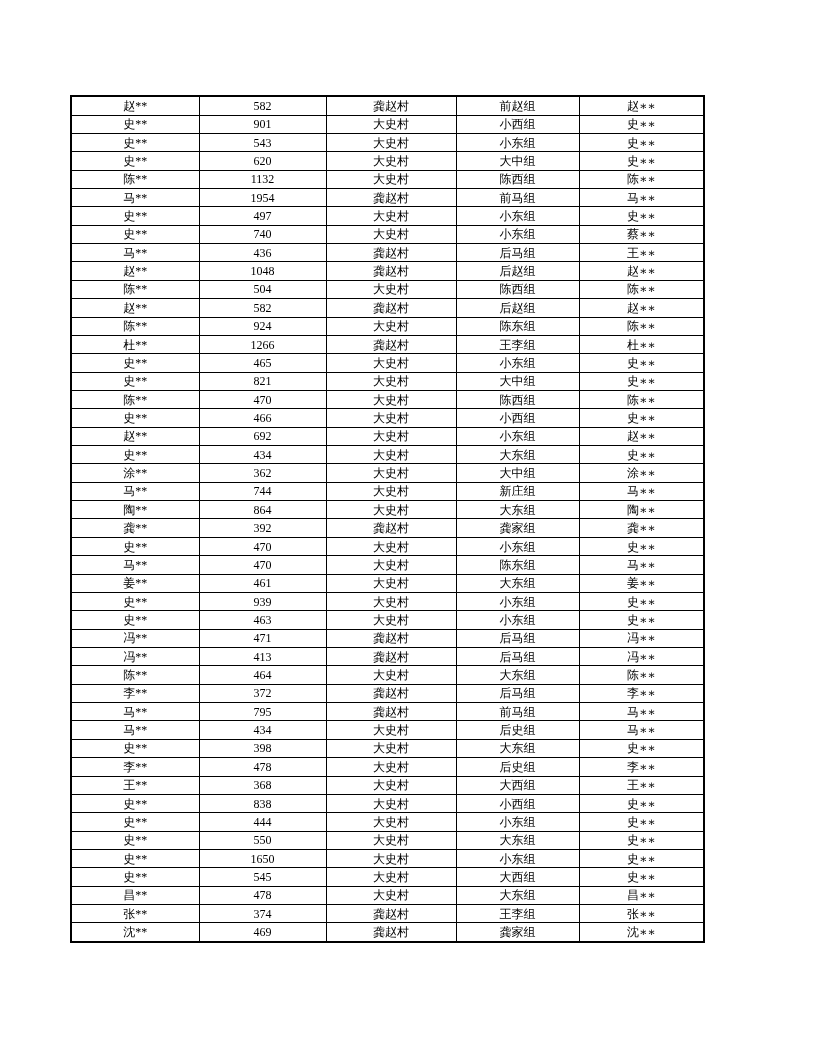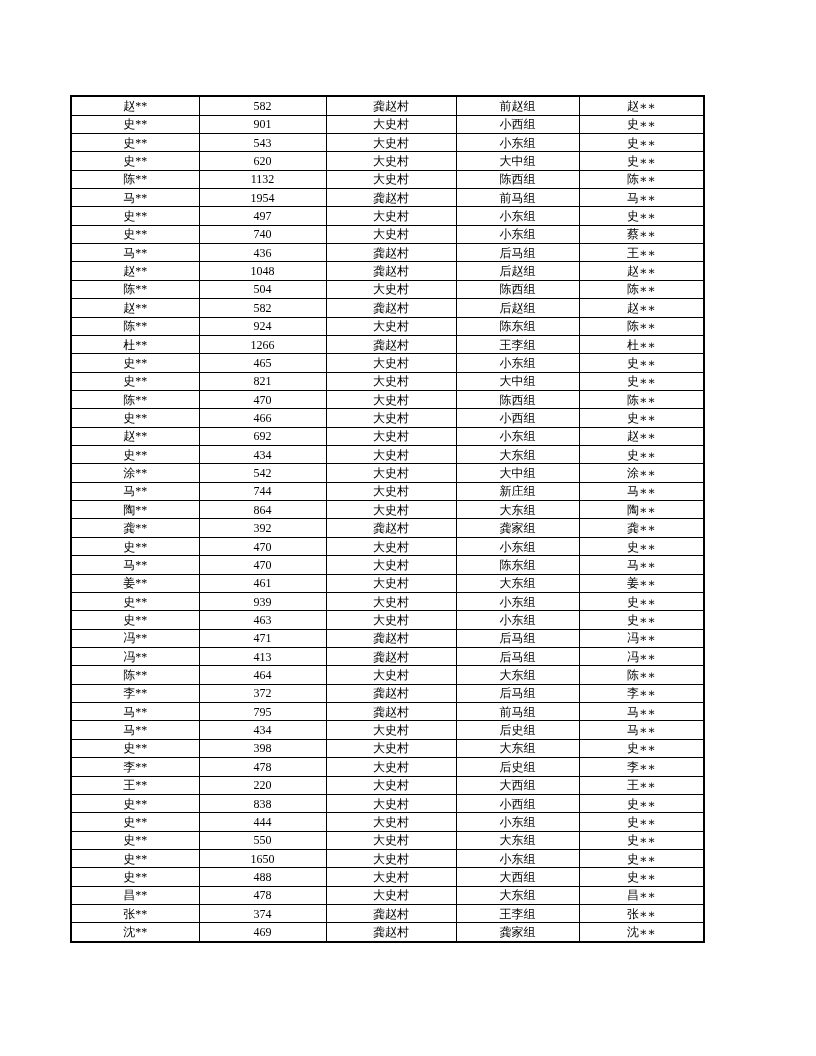--- a/index.html
+++ b/index.html
@@ -191,21 +191,21 @@
         </tr>
         <tr>
           <td>史**</td>
           <td>434</td>
           <td>大史村</td>
           <td>大东组</td>
           <td>史∗∗</td>
         </tr>
         <tr>
           <td>涂**</td>
-          <td>542</td>
+          <td>362</td>
           <td>大史村</td>
           <td>大中组</td>
           <td>涂∗∗</td>
         </tr>
         <tr>
           <td>马**</td>
           <td>744</td>
           <td>大史村</td>
           <td>新庄组</td>
           <td>马∗∗</td>
@@ -310,21 +310,21 @@
         </tr>
         <tr>
           <td>李**</td>
           <td>478</td>
           <td>大史村</td>
           <td>后史组</td>
           <td>李∗∗</td>
         </tr>
         <tr>
           <td>王**</td>
-          <td>220</td>
+          <td>368</td>
           <td>大史村</td>
           <td>大西组</td>
           <td>王∗∗</td>
         </tr>
         <tr>
           <td>史**</td>
           <td>838</td>
           <td>大史村</td>
           <td>小西组</td>
           <td>史∗∗</td>
@@ -345,21 +345,21 @@
         </tr>
         <tr>
           <td>史**</td>
           <td>1650</td>
           <td>大史村</td>
           <td>小东组</td>
           <td>史∗∗</td>
         </tr>
         <tr>
           <td>史**</td>
-          <td>488</td>
+          <td>545</td>
           <td>大史村</td>
           <td>大西组</td>
           <td>史∗∗</td>
         </tr>
         <tr>
           <td>昌**</td>
           <td>478</td>
           <td>大史村</td>
           <td>大东组</td>
           <td>昌∗∗</td>

